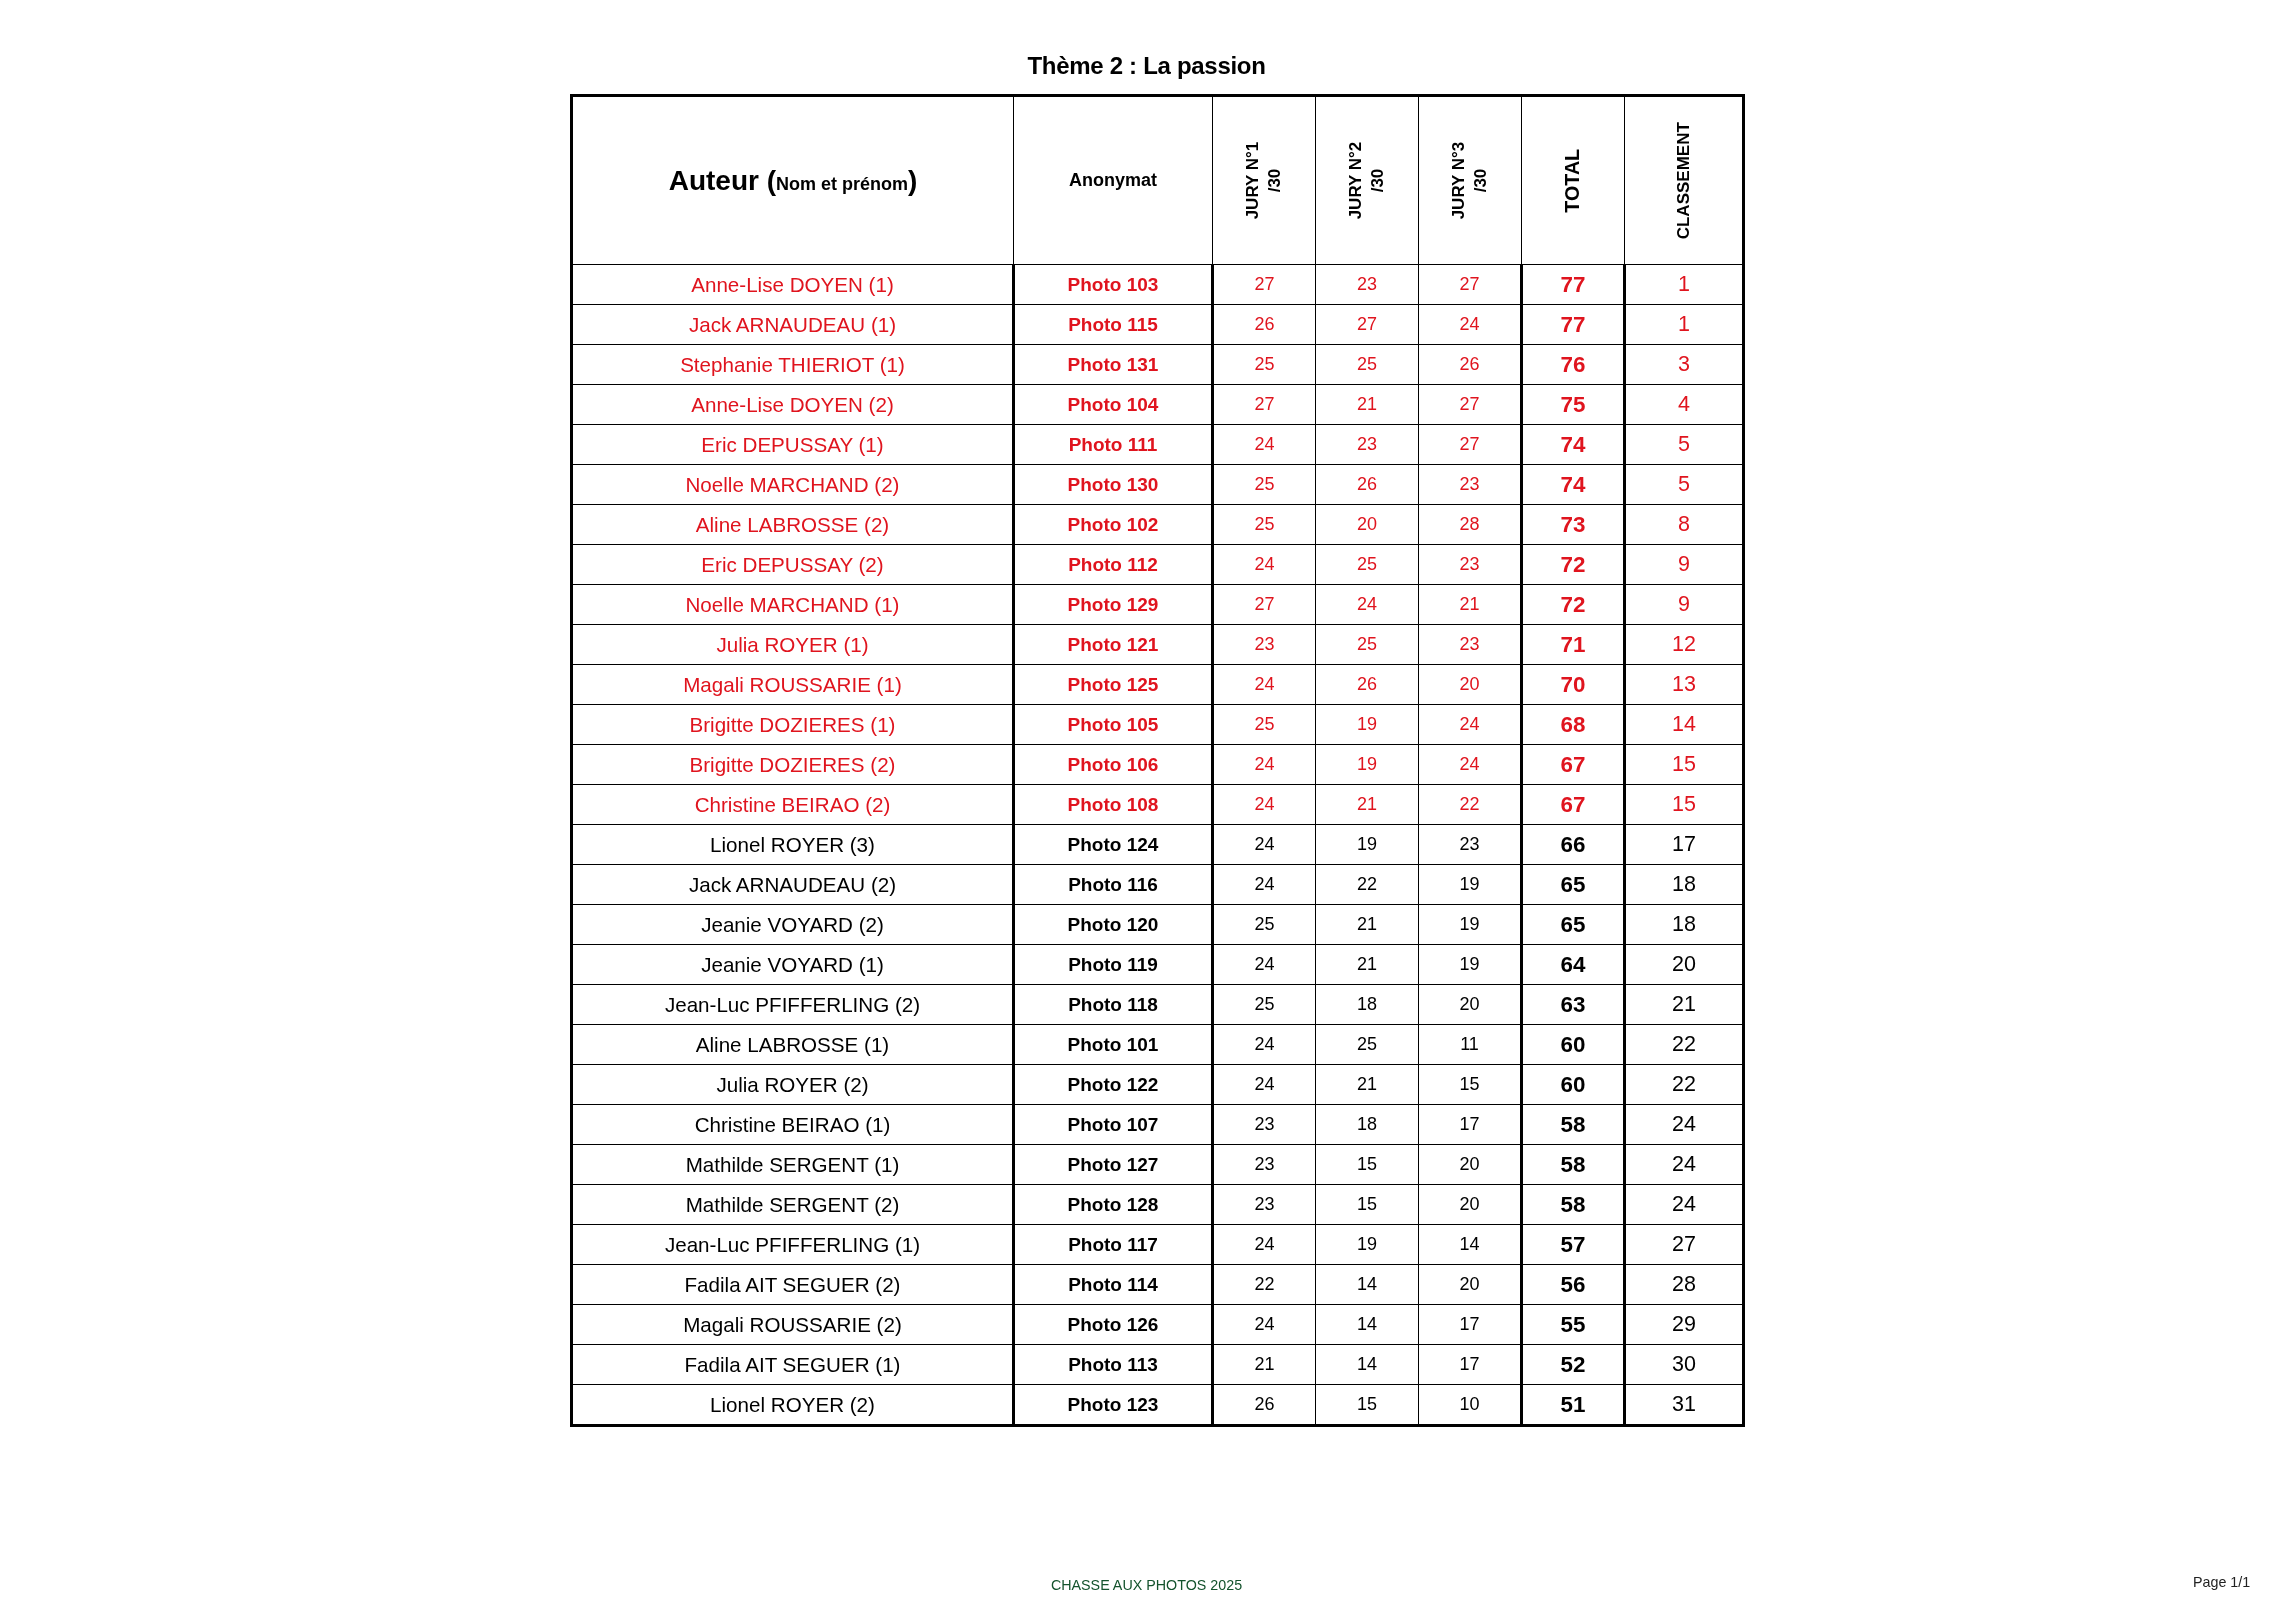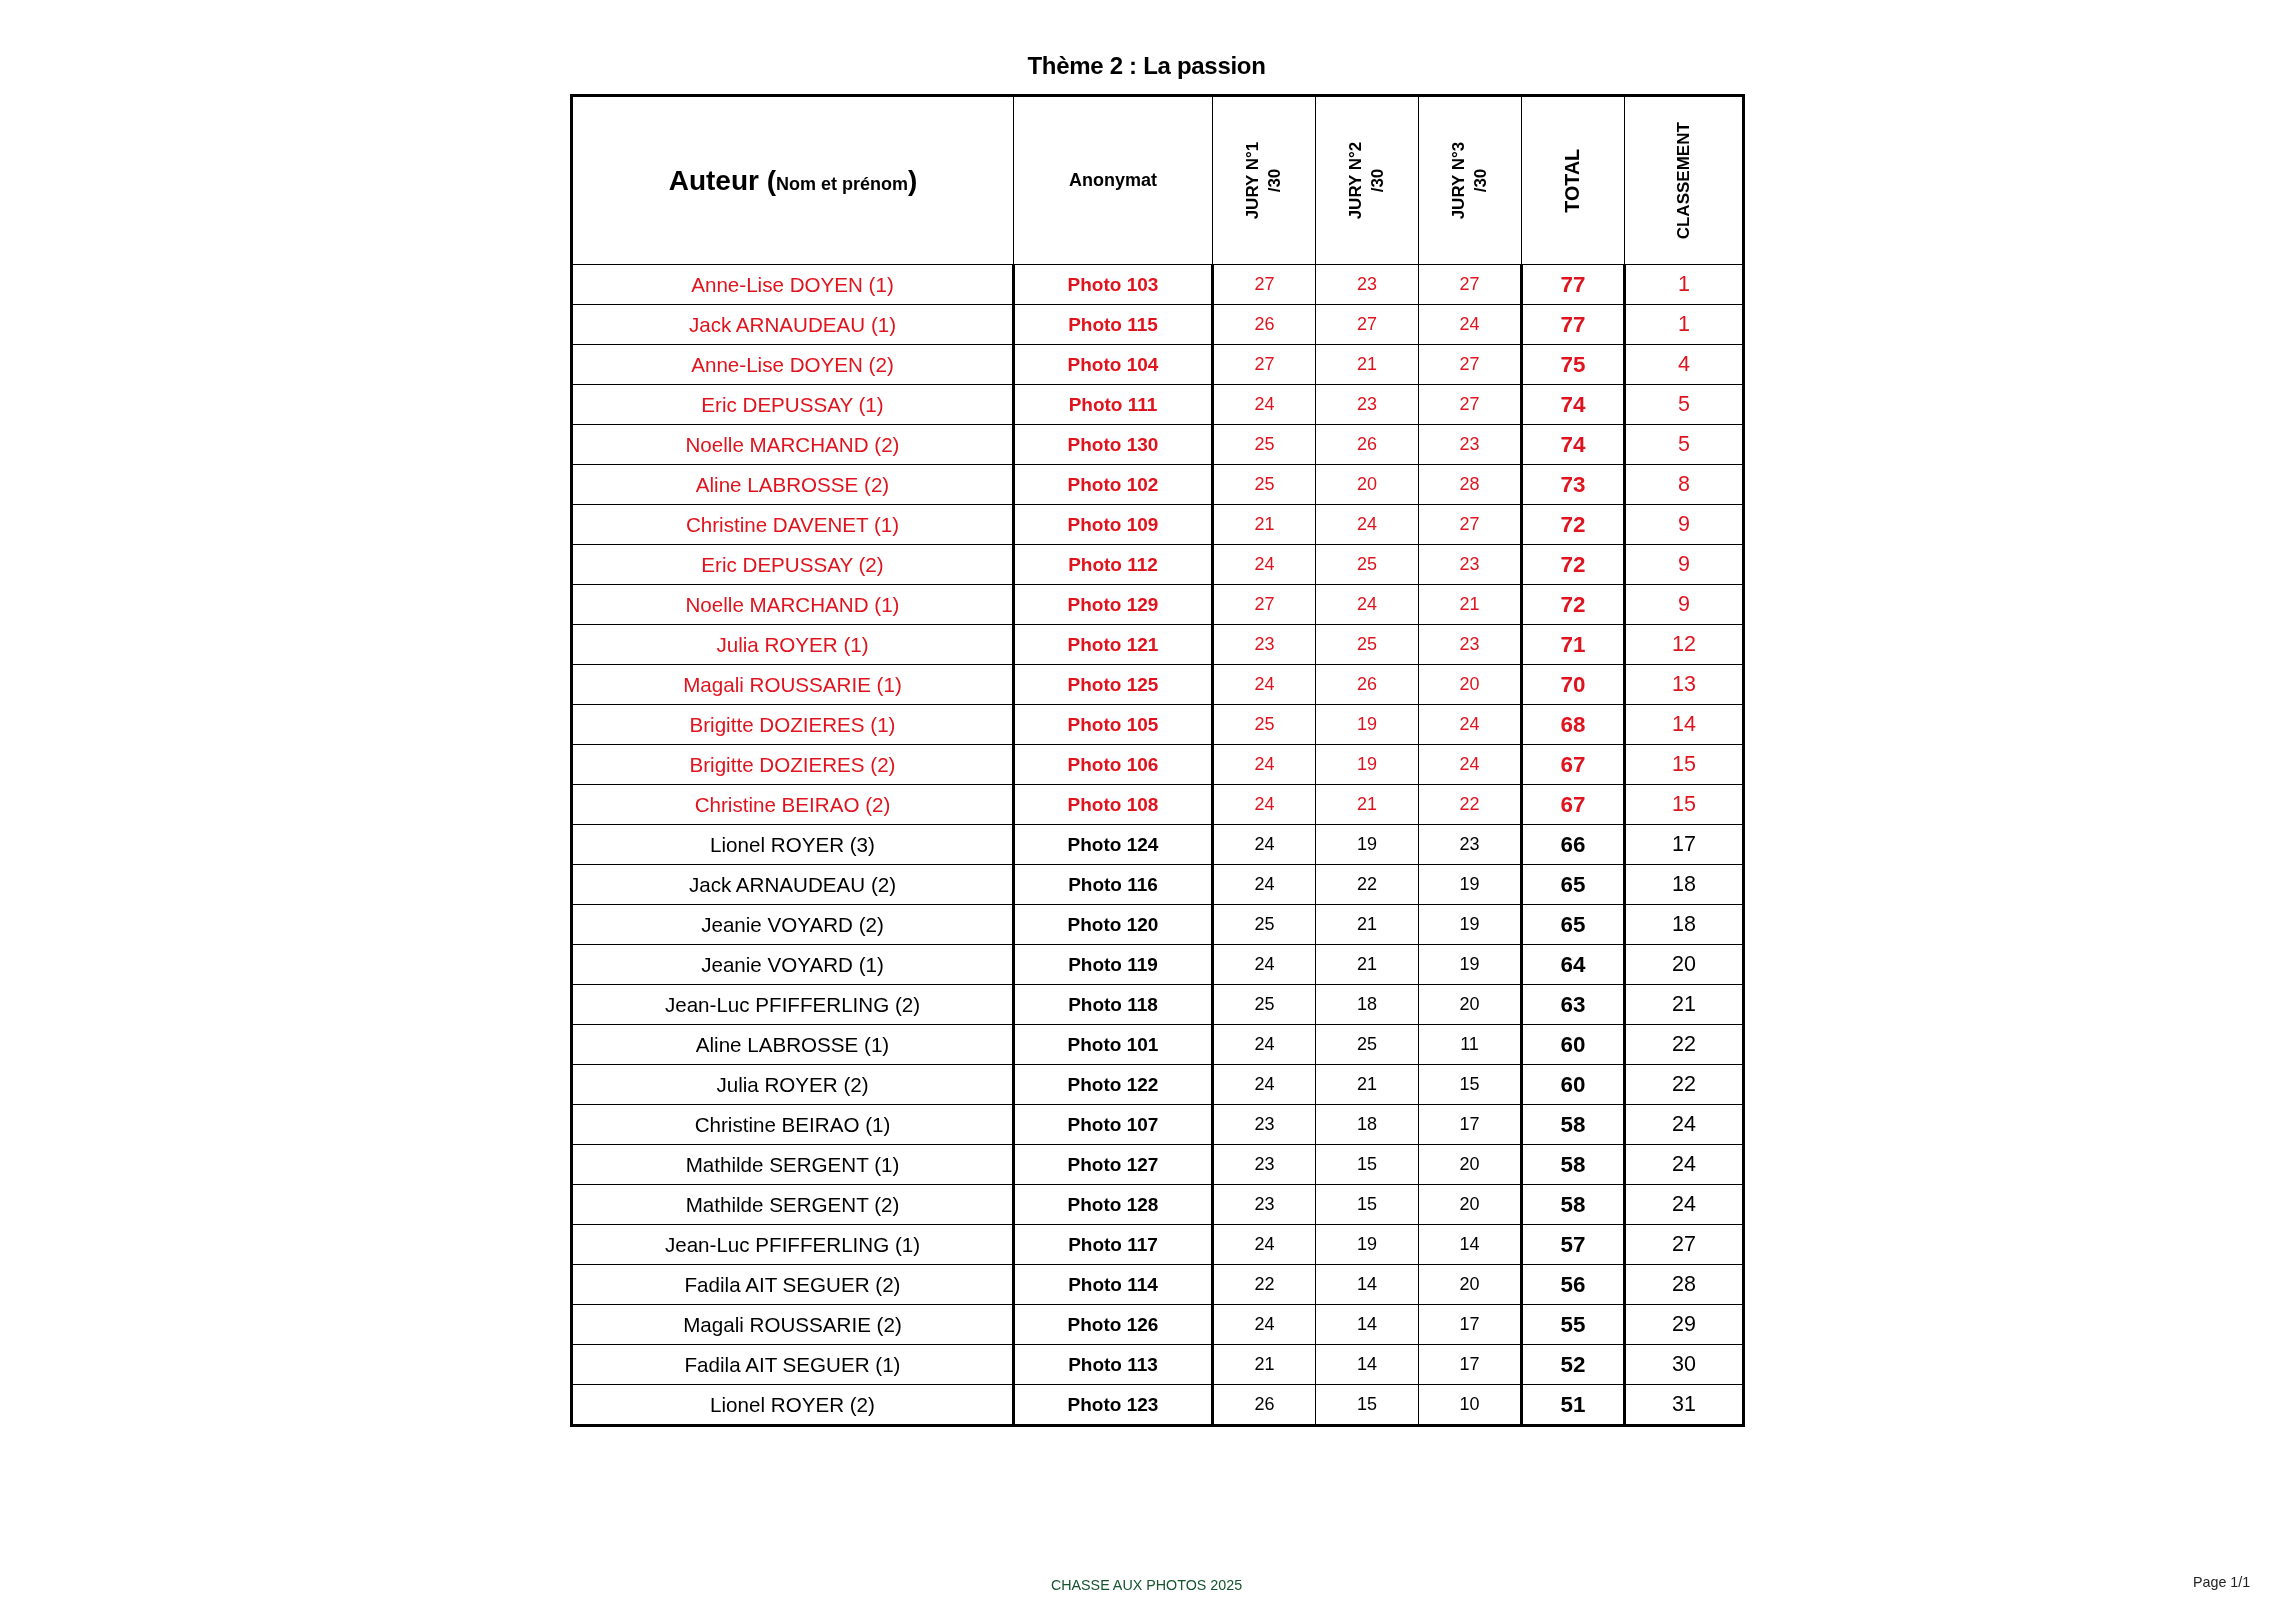--- a/index.html
+++ b/index.html
@@ -71,20 +71,29 @@
       <tr class="hl">
         <td>Jack ARNAUDEAU (1)</td>
         <td class="anon">Photo 115</td>
         <td class="jury">26</td>
         <td class="jury">27</td>
         <td class="jury">24</td>
         <td class="total">77</td>
         <td class="rank">1</td>
       </tr>
       <tr class="hl">
+        <td>Stephanie THIERIOT (1)</td>
+        <td class="anon">Photo 131</td>
+        <td class="jury">25</td>
+        <td class="jury">25</td>
+        <td class="jury">26</td>
+        <td class="total">76</td>
+        <td class="rank">3</td>
+      </tr>
+      <tr class="hl">
         <td>Anne-Lise DOYEN (2)</td>
         <td class="anon">Photo 104</td>
         <td class="jury">27</td>
         <td class="jury">21</td>
         <td class="jury">27</td>
         <td class="total">75</td>
         <td class="rank">4</td>
       </tr>
       <tr class="hl">
         <td>Eric DEPUSSAY (1)</td>
@@ -105,29 +114,20 @@
         <td class="rank">5</td>
       </tr>
       <tr class="hl">
         <td>Aline LABROSSE (2)</td>
         <td class="anon">Photo 102</td>
         <td class="jury">25</td>
         <td class="jury">20</td>
         <td class="jury">28</td>
         <td class="total">73</td>
         <td class="rank">8</td>
-      </tr>
-      <tr class="hl">
-        <td>Christine DAVENET (1)</td>
-        <td class="anon">Photo 109</td>
-        <td class="jury">21</td>
-        <td class="jury">24</td>
-        <td class="jury">27</td>
-        <td class="total">72</td>
-        <td class="rank">9</td>
       </tr>
       <tr class="hl">
         <td>Eric DEPUSSAY (2)</td>
         <td class="anon">Photo 112</td>
         <td class="jury">24</td>
         <td class="jury">25</td>
         <td class="jury">23</td>
         <td class="total">72</td>
         <td class="rank">9</td>
       </tr>

